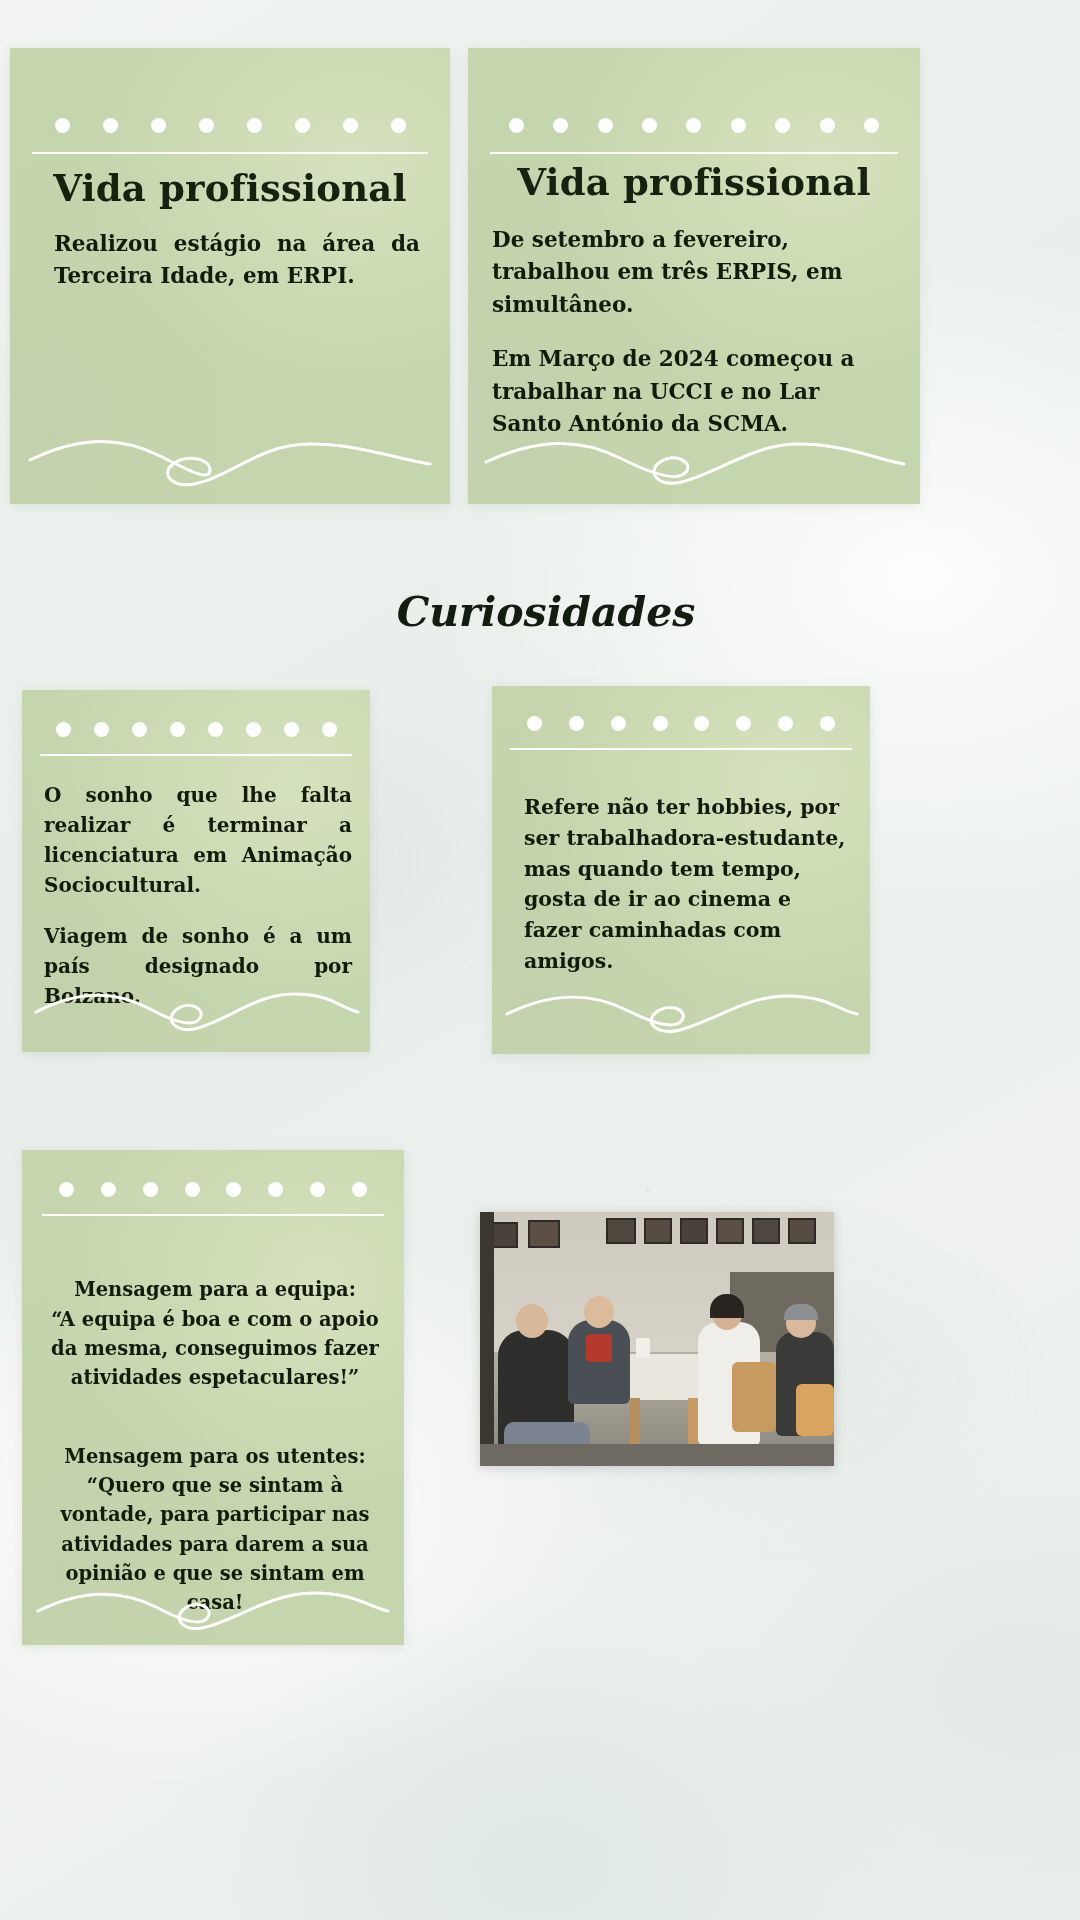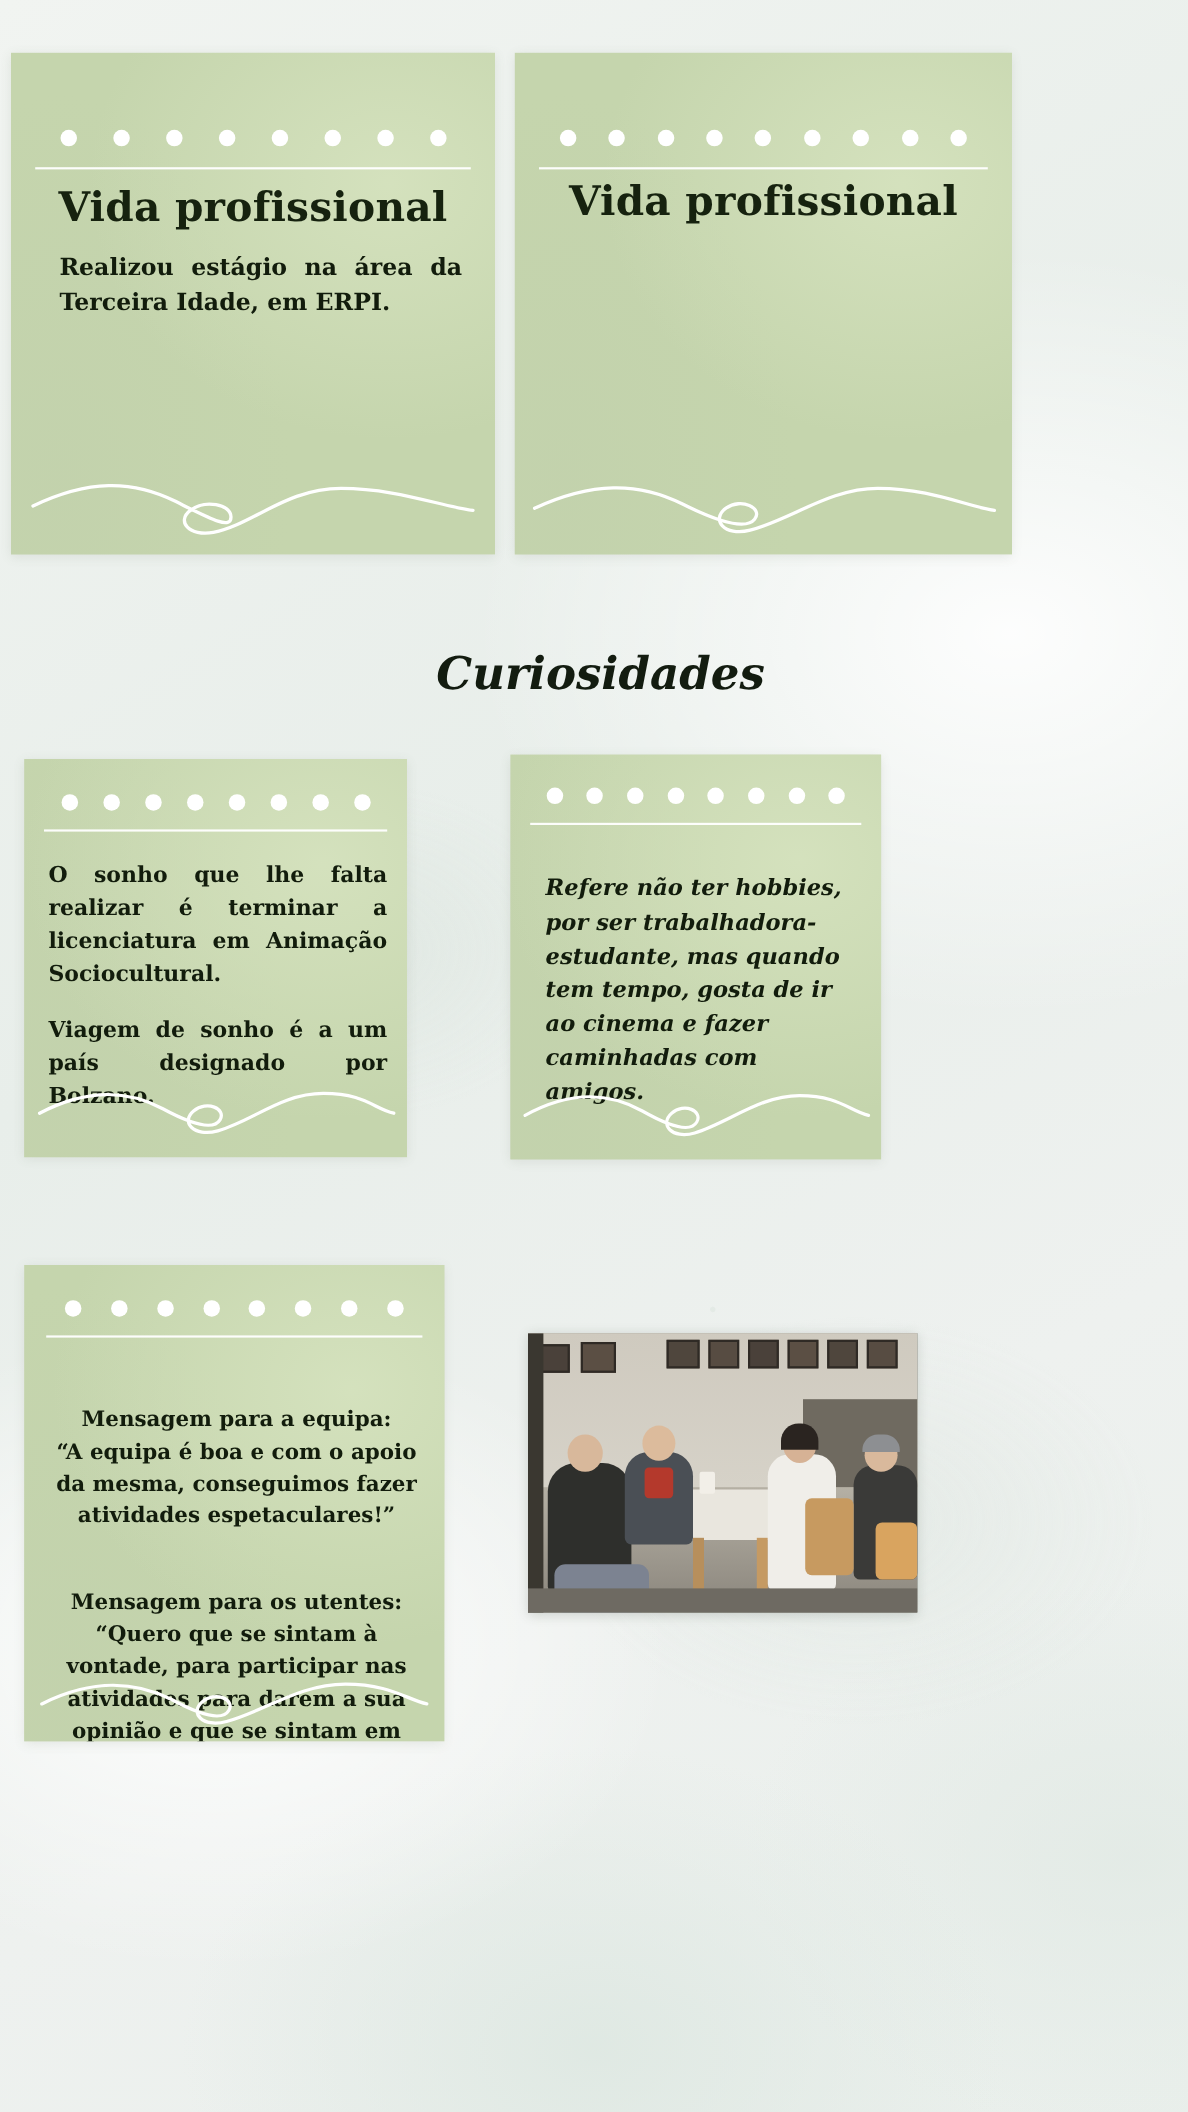--- a/index.html
+++ b/index.html
@@ -155,20 +155,24 @@
       <span class="hole"></span>
       <span class="hole"></span>
       <span class="hole"></span>
       <span class="hole"></span>
       <span class="hole"></span>
       <span class="hole"></span>
       <span class="hole"></span>
     </div>
     <div class="rule" style="left:22px; right:22px; top:104px;"></div>
     <div class="note-title" style="top:112px;">Vida profissional</div>
+    <div class="note-body" style="left:24px; right:28px; top:176px; font-size:21.5px; text-align:left;">
+      <p>De setembro a fevereiro, trabalhou em três ERPIS, em simultâneo.</p>
+      <p>Em Março de 2024 começou a trabalhar na UCCI e no Lar Santo António da SCMA.</p>
+    </div>
     <div class="squiggle">
       <svg viewBox="0 0 452 60" preserveAspectRatio="none">
         <path d="M18,32 C70,8 112,8 152,28 C186,45 210,52 218,42 C226,32 206,22 192,32 C178,42 190,58 214,52 C252,42 286,14 330,14 C378,14 410,30 436,34" fill="none" stroke="#ffffff" stroke-width="3" stroke-linecap="round"></path>
       </svg>
     </div>
   </div>
 
   <div class="section-title" style="top:588px;">Curiosidades</div>
 
   <div class="note" style="left:22px; top:690px; width:348px; height:362px;">
@@ -187,21 +191,21 @@
       <p>O sonho que lhe falta realizar é terminar a licenciatura em Animação Sociocultural.</p>
       <p>Viagem de sonho é a um país designado por Bolzano.</p>
     </div>
     <div class="squiggle">
       <svg viewBox="0 0 348 60" preserveAspectRatio="none">
         <path d="M14,34 C56,12 92,12 126,30 C152,44 172,50 178,40 C184,30 166,22 154,32 C142,42 154,56 176,50 C208,41 234,16 272,16 C310,16 318,30 336,34" fill="none" stroke="#ffffff" stroke-width="3" stroke-linecap="round"></path>
       </svg>
     </div>
   </div>
 
-  <div class="note" style="left:464px; top:686px; width:337px; height:368px;font-style:italic;">
+  <div class="note" style="left:492px; top:686px; width:378px; height:368px;">
     <div class="punches" style="top:30px; padding:0 22px;">
       <span class="hole"></span>
       <span class="hole"></span>
       <span class="hole"></span>
       <span class="hole"></span>
       <span class="hole"></span>
       <span class="hole"></span>
       <span class="hole"></span>
       <span class="hole"></span>
     </div>
@@ -209,21 +213,21 @@
     <div class="note-body" style="left:32px; right:18px; top:106px; font-size:20.5px; text-align:left;">
       <p>Refere  não ter hobbies, por ser trabalhadora-estudante, mas quando tem tempo, gosta de ir ao cinema e fazer caminhadas com amigos.</p>
     </div>
     <div class="squiggle">
       <svg viewBox="0 0 354 60" preserveAspectRatio="none">
         <path d="M14,34 C56,12 92,12 126,30 C152,44 172,50 178,40 C184,30 166,22 154,32 C142,42 154,56 176,50 C208,41 238,16 276,16 C314,16 324,30 342,34" fill="none" stroke="#ffffff" stroke-width="3" stroke-linecap="round"></path>
       </svg>
     </div>
   </div>
 
-  <div class="note" style="left:22px; top:1150px; width:382px; height:433px;">
+  <div class="note" style="left:22px; top:1150px; width:382px; height:495px;">
     <div class="punches" style="top:32px; padding:0 24px;">
       <span class="hole"></span>
       <span class="hole"></span>
       <span class="hole"></span>
       <span class="hole"></span>
       <span class="hole"></span>
       <span class="hole"></span>
       <span class="hole"></span>
       <span class="hole"></span>
     </div>

